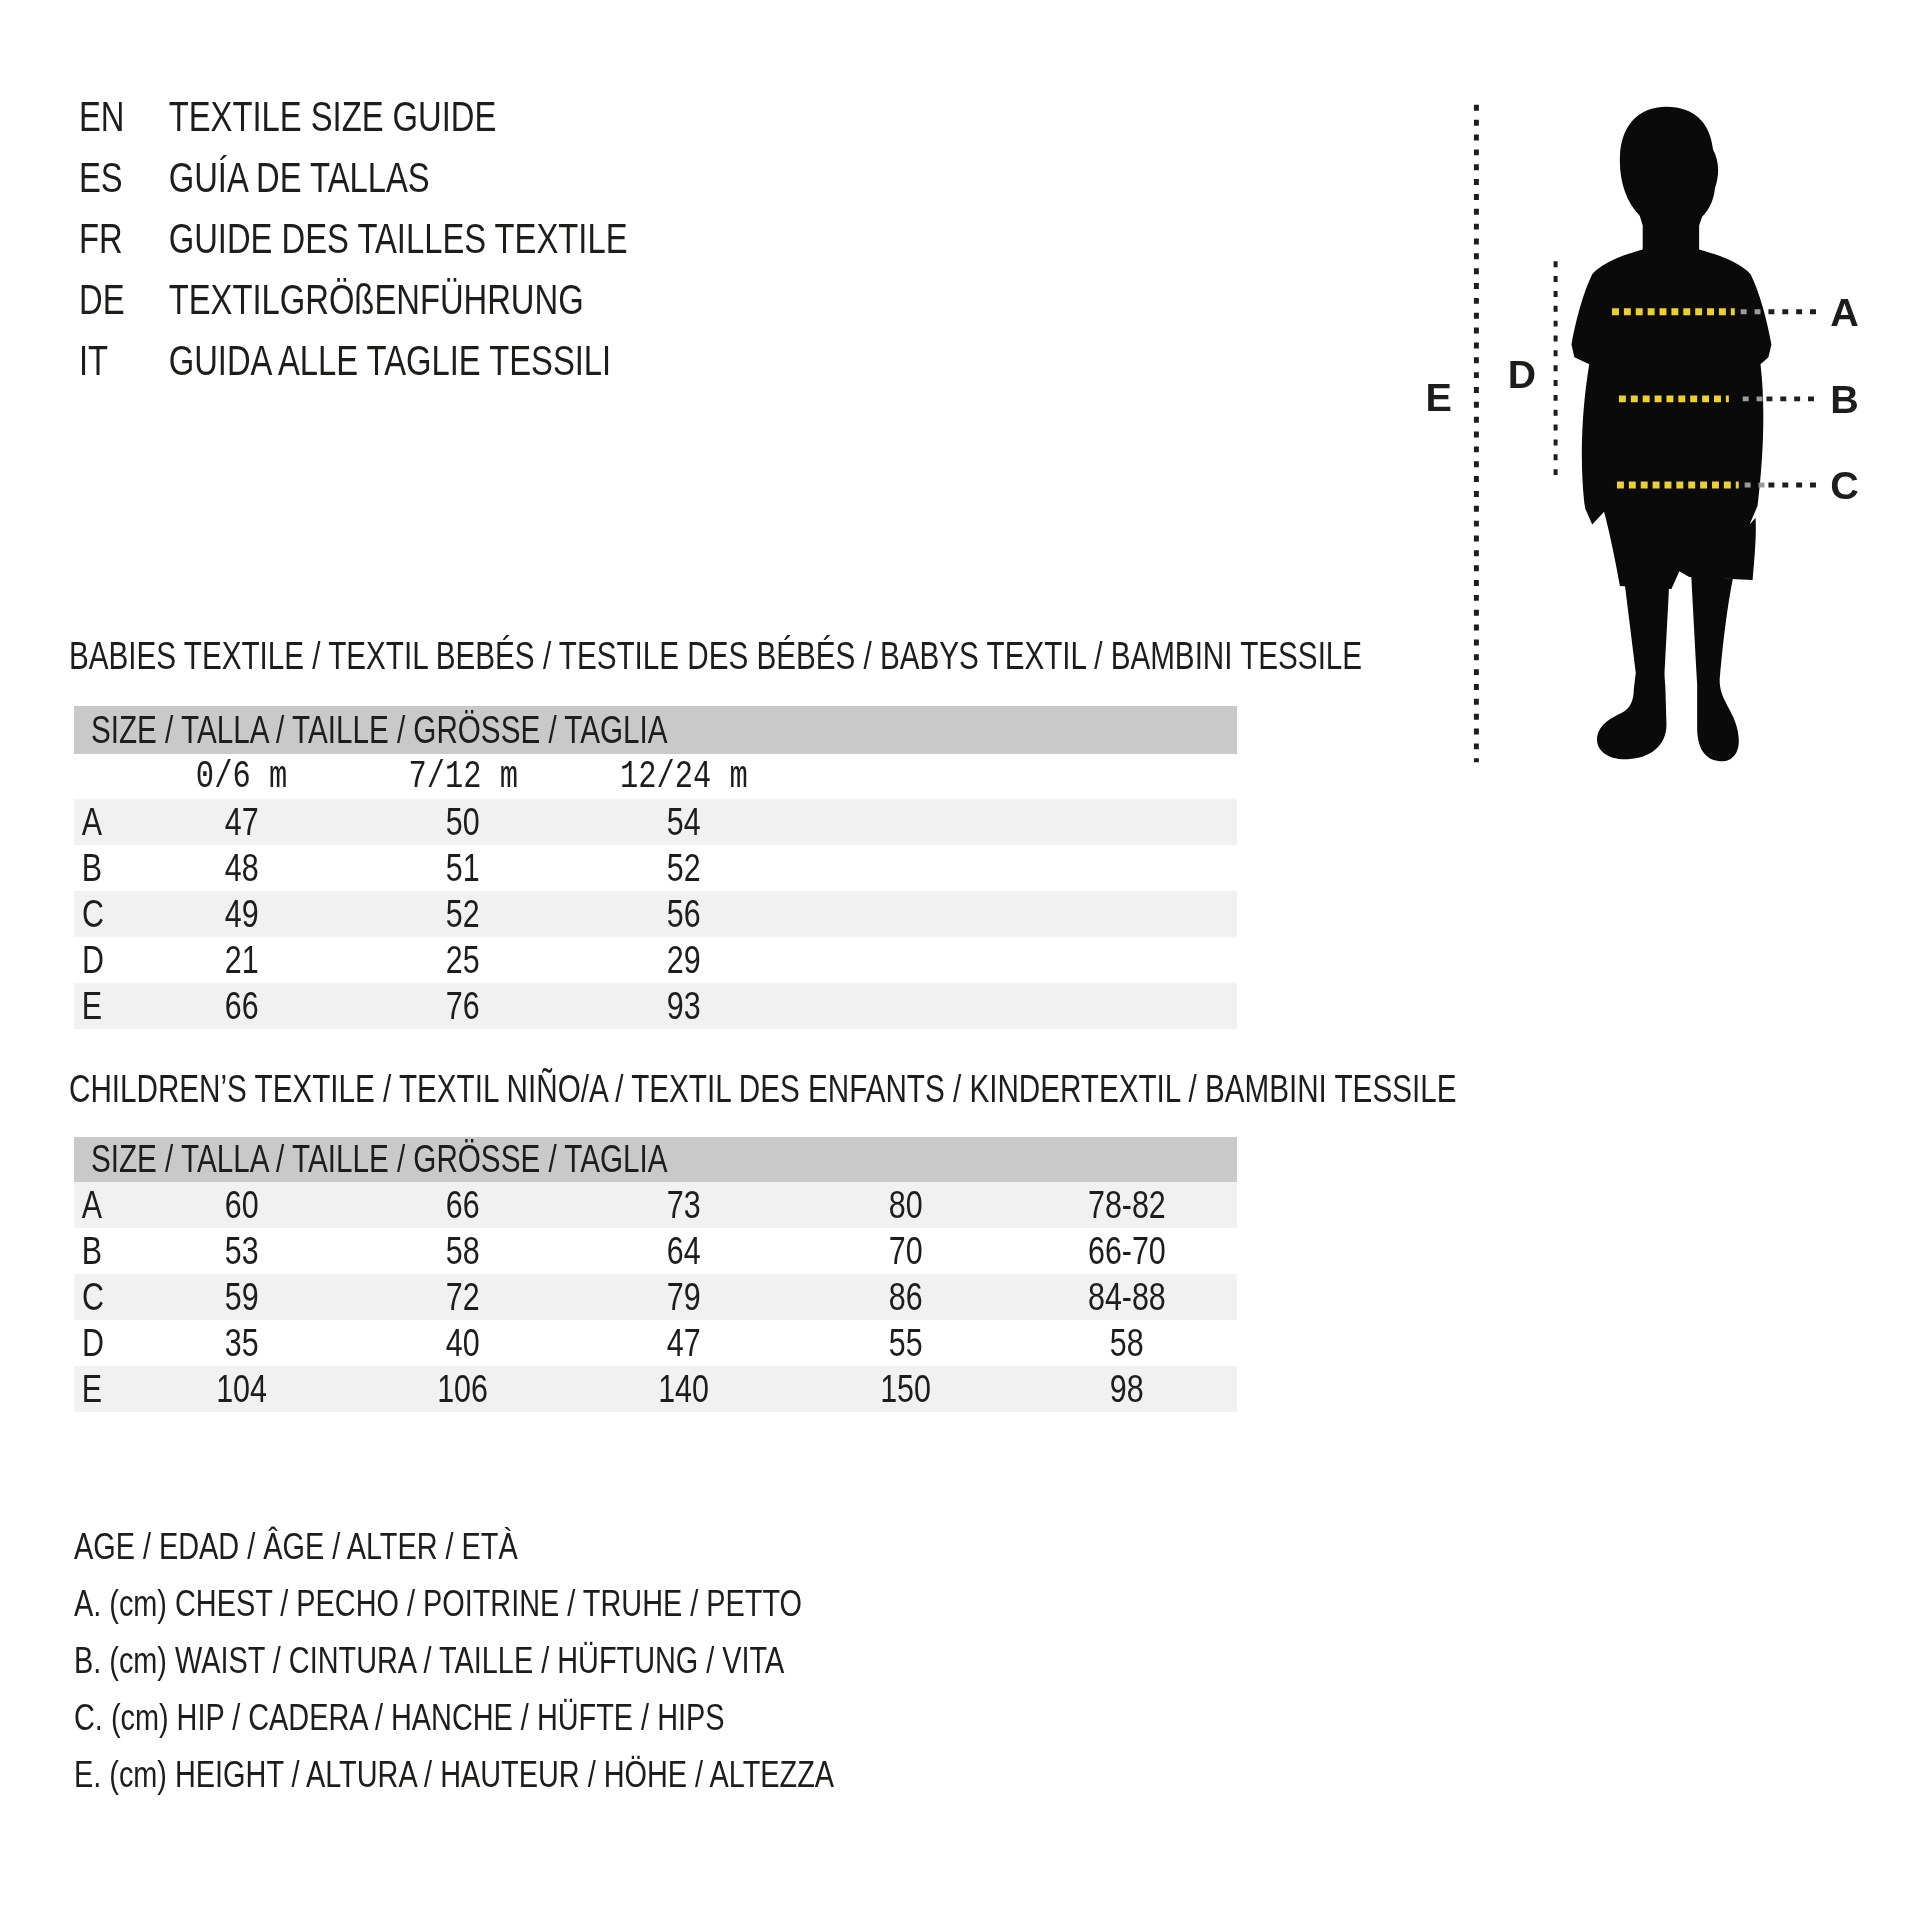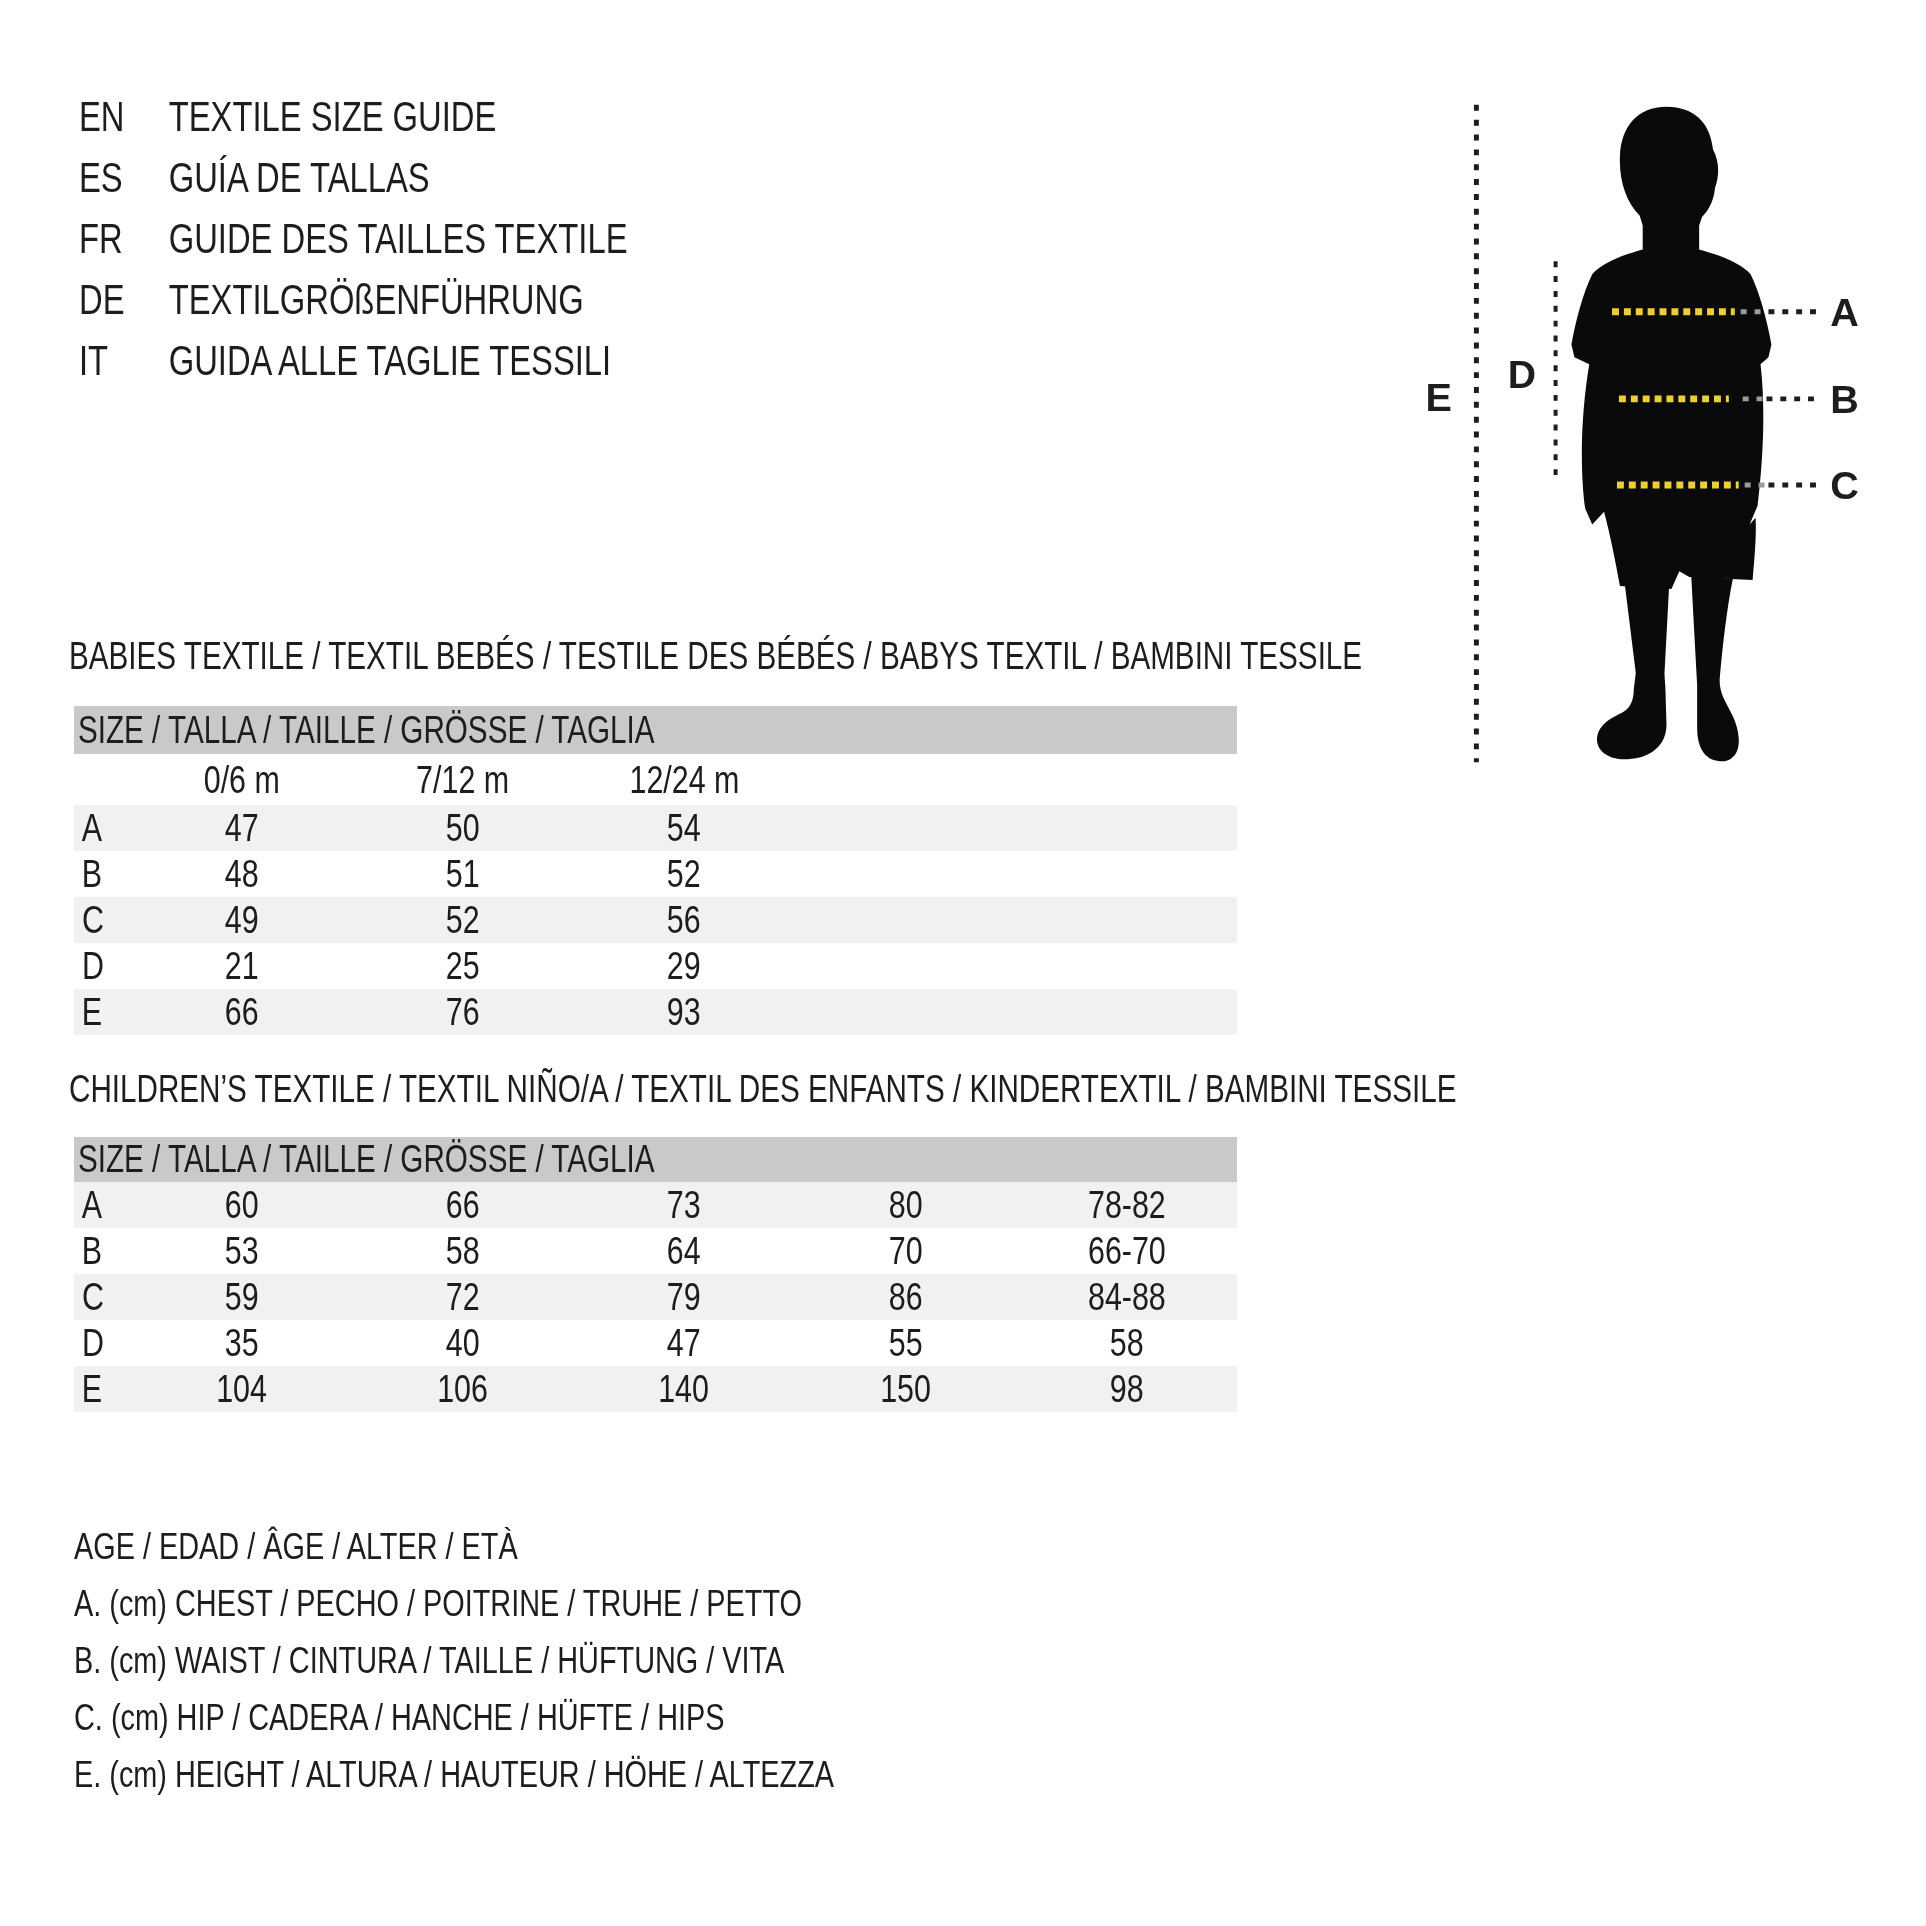--- a/index.html
+++ b/index.html
@@ -17,25 +17,25 @@
 
   
   .section-title{position:absolute;left:69px;font-size:38px;line-height:40px;}
   .title-babies{top:636px;}
   .title-children{top:1069px;}
 
   
   .sizetable{position:absolute;left:74px;width:1163px;}
   .t-babies{top:706px;}
   .t-children{top:1137px;}
-  .t-head{display:flex;align-items:center;background:#c9c9ca;padding-left:4px;font-size:38px;}
+  .t-head{display:flex;align-items:center;background:#c9c9ca;padding-left:17px;font-size:38px;}
   .t-babies .t-head{height:48px;}
   .t-children .t-head{height:45px;}
   .t-row{display:grid;grid-template-columns:57px 1fr 1fr 1fr 1fr 1fr;height:46px;align-items:center;}
-  .t-colhead{height:51px;}
+  .t-colhead{height:45px;font-family:Liberation Mono, monospace;}
   .alt{background:#f1f1f2;}
   .tc{text-align:center;font-size:39px;overflow:visible;}
   .tc-label{text-align:left;padding-left:5px;font-size:39px;}
 
   
   .legend{position:absolute;left:74px;top:1518px;font-size:37px;line-height:57px;}
   .legend-line{white-space:nowrap;}
 
   
   .fig{position:absolute;left:1416px;top:79px;width:495px;height:713px;}

